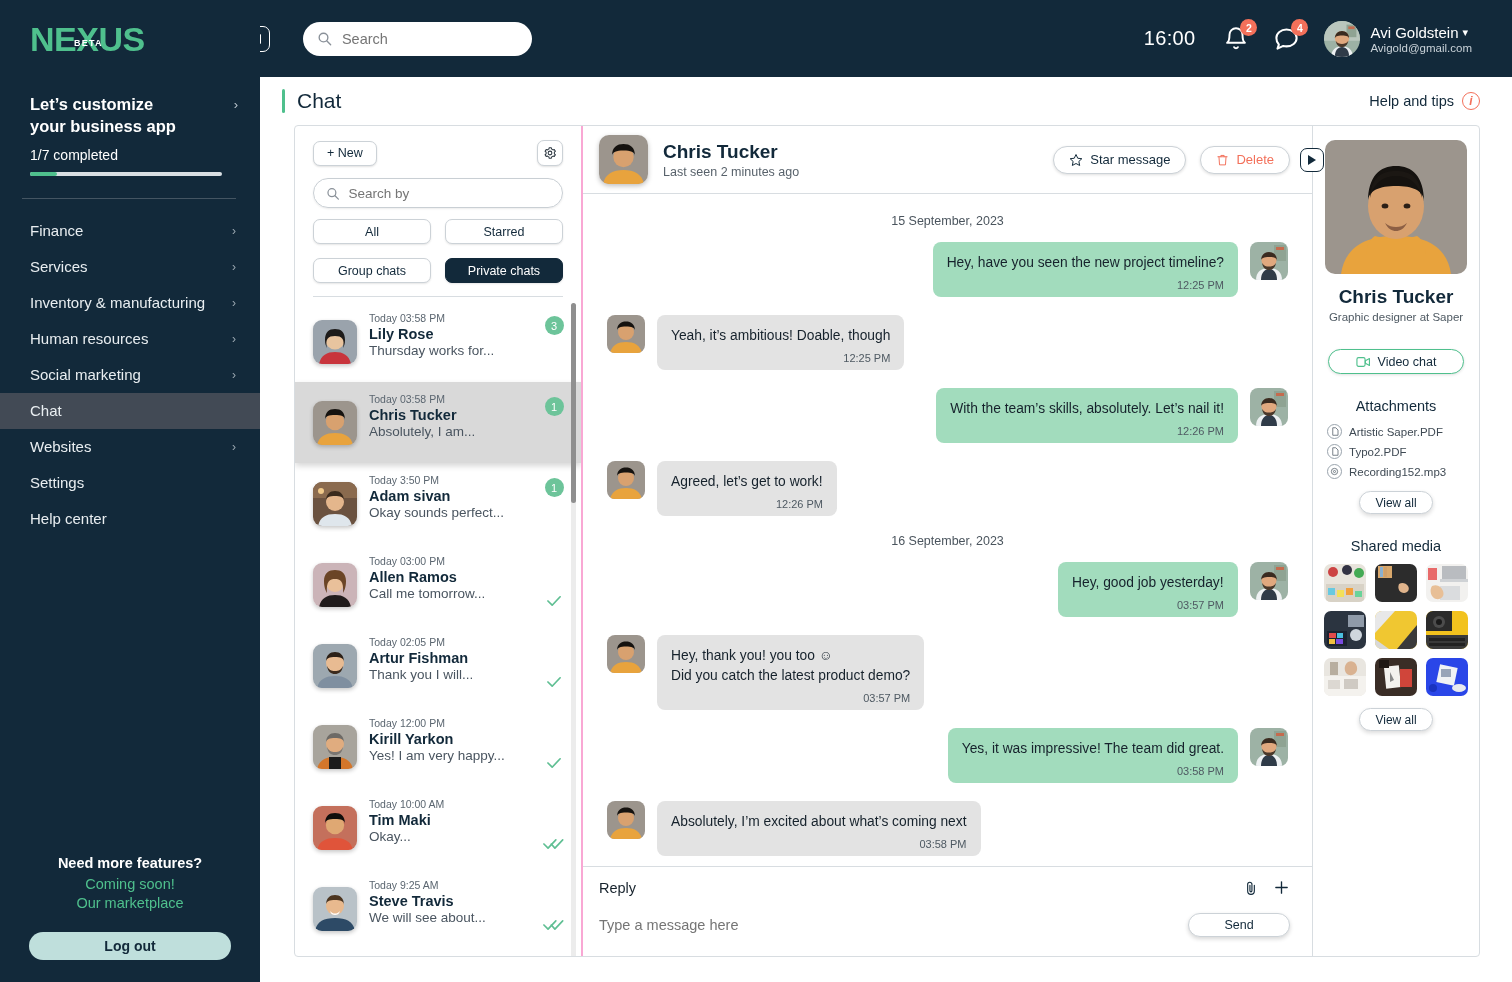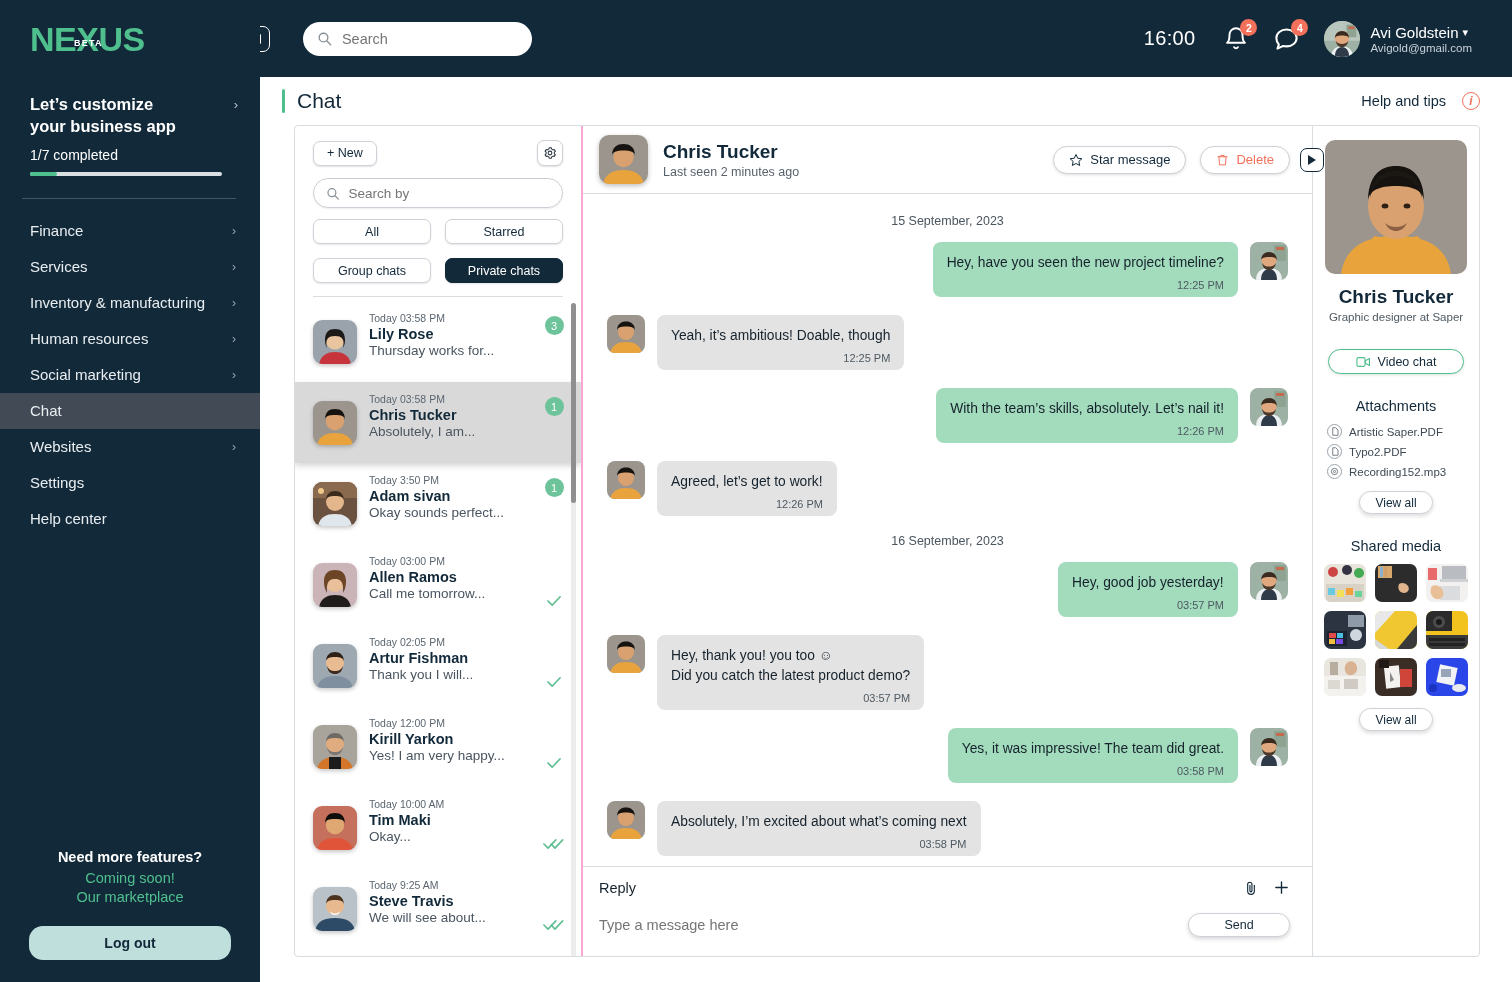--- a/index.html
+++ b/index.html
@@ -47,21 +47,21 @@
     height: 36px; display: flex; align-items: center; justify-content: space-between;
     padding: 0 24px 0 30px; color: #e9eef1; font-size: 15px; cursor: pointer;
   }
   .nav-item.active { background: #424a55; }
   .nav-item .chev { padding-top: 0; font-size: 12px; color: #9aa7b1; }
 
   .side-foot { padding: 0 16px 22px; text-align: center; }
   .foot-q { font-size: 14.5px; color: #ffffff; font-weight: 700; }
   .foot-a { font-size: 14.5px; color: #4fc08d; margin-top: 4px; line-height: 1.35; }
   .logout {
-    margin-top: 18px; width: 202px; height: 34px; border-radius: 14px;
+    margin-top: 18px; width: 202px; height: 28px; border-radius: 14px;
     background: #bfdfdc; color: #12293a; font-size: 14px; font-weight: 700;
     border: none; cursor: pointer; display: block; margin-left: auto; margin-right: auto;
   }
 
   
   .topbar {
     position: absolute; left: 260px; top: 0; width: 1252px; height: 77px;
     background: #12293a; display: flex; align-items: center; z-index: 4;
   }
   .collapse-btn {
@@ -104,21 +104,21 @@
     position: absolute; left: 260px; top: 77px; width: 1252px; height: 905px;
     background: #ffffff;
   }
   .page-head {
     height: 48px; display: flex; align-items: center; padding: 0 32px 0 22px;
   }
   .page-title-wrap { display: flex; align-items: center; gap: 12px; }
   .title-bar-accent { width: 3px; height: 24px; background: #4fc08d; border-radius: 2px; }
   .page-title { font-size: 21px; color: #12293a; font-weight: 400; }
   .help-tips {
-    margin-left: auto; display: flex; align-items: center; gap: 16px;
+    margin-left: auto; display: flex; align-items: center; gap: 8px;
     font-size: 14.5px; color: #12293a; cursor: pointer;
   }
   .info-circle {
     width: 18px; height: 18px; border-radius: 50%; border: 1.4px solid #f3705a;
     color: #f3705a; font-size: 12px; display: flex; align-items: center;
     justify-content: center; font-weight: 700; font-style: italic;
   }
 
   .panel-row {
     margin: 0 32px 0 34px; height: 832px; display: flex;

